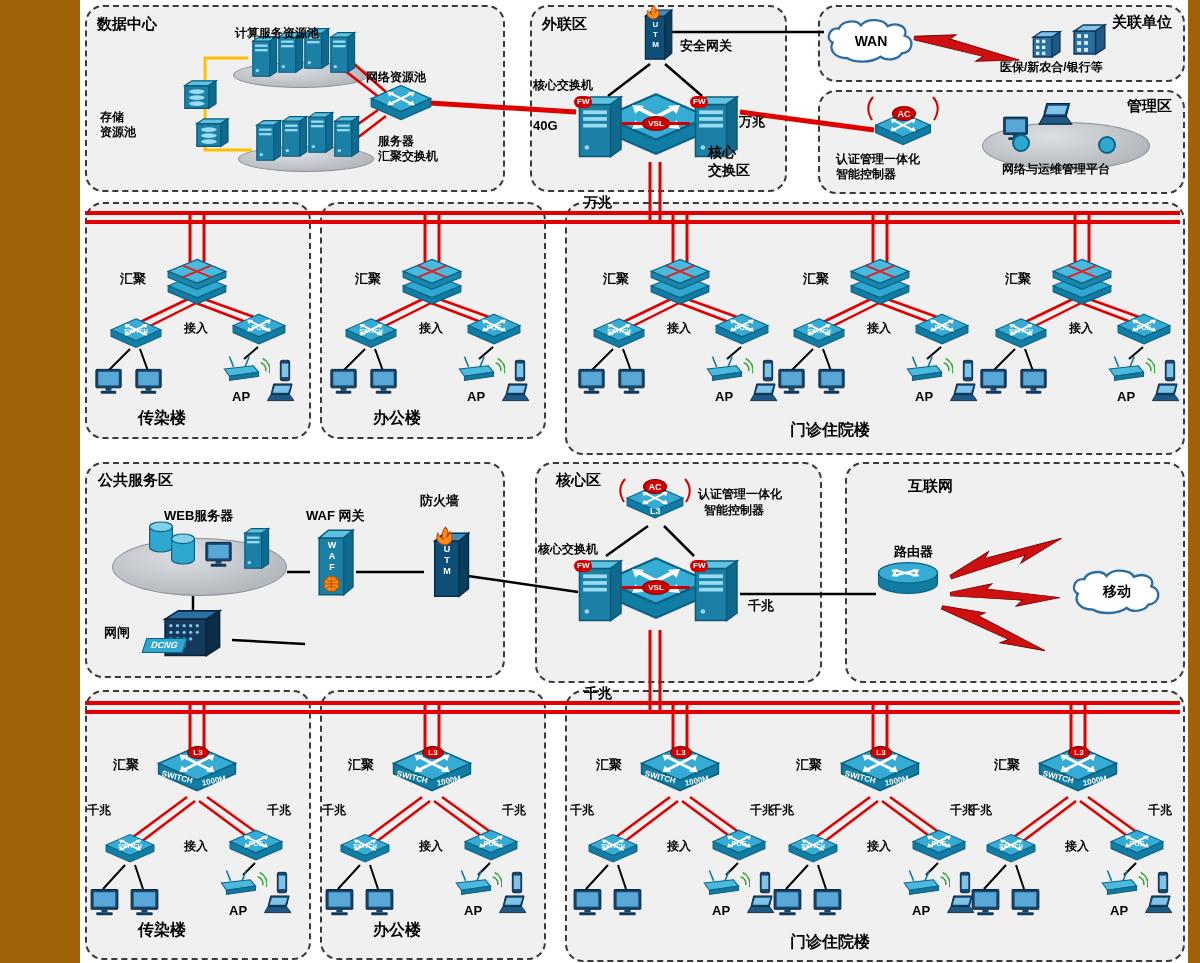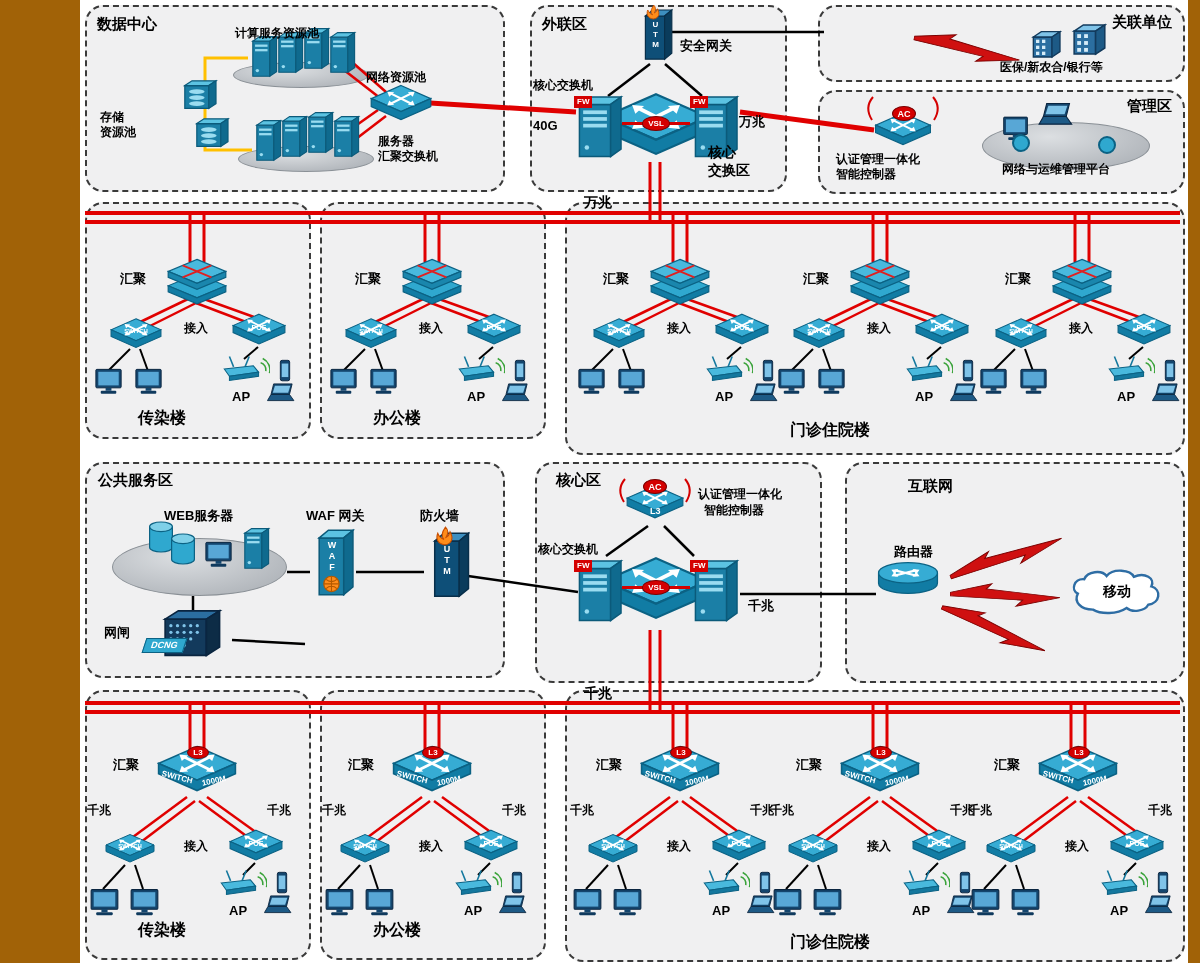--- a/index.html
+++ b/index.html
@@ -19,21 +19,21 @@
 .cluster{position:absolute;width:168px;height:84px;z-index:5}
 .bigswitch{position:absolute}
 .redbar{position:absolute;height:3px;background:#d40000;z-index:6}
 .lbl{position:absolute;font-weight:bold;color:#000;white-space:nowrap;z-index:6;line-height:1.25}
 .ctr{text-align:left;white-space:normal}
 .s12{font-size:12px}.s13{font-size:13px}.s14{font-size:14px}.s15{font-size:15px}.s16{font-size:16px}
 .devtext{position:absolute;color:#fff;font-weight:bold;white-space:nowrap;z-index:7;transform-origin:left top}
 .devctr{position:absolute;left:0;right:0;text-align:center;color:#fff;font-weight:bold;z-index:7}
 .vtext{position:absolute;color:#fff;font-weight:bold;writing-mode:vertical-rl;text-orientation:upright;z-index:7;letter-spacing:1px}
 .oval{position:absolute;background:#d40000;color:#fff;border:1px solid #7a0000;border-radius:50%;display:flex;align-items:center;justify-content:center;font-weight:bold;z-index:8}
-.badge{position:absolute;background:#d40000;color:#fff;font-weight:bold;font-size:8px;line-height:1;padding:2px 3px;border-radius:0;z-index:8}
+.badge{position:absolute;background:#d40000;color:#fff;font-weight:bold;font-size:8px;line-height:1;padding:2px 3px;border-radius:6px;z-index:8}
 .tag{position:absolute;background:#2fa8cf;color:#fff;font-weight:bold;font-size:9px;line-height:1;padding:2px 6px;transform:skewX(-18deg);border:1px solid #0b6284;z-index:8}
 .cloud{position:absolute;z-index:5}
 .cloud>svg{width:100%;height:100%;display:block;overflow:visible}
 .cloud-text{position:absolute;left:0;right:0;top:50%;transform:translateY(-50%);text-align:center;font-weight:bold;font-size:14px;color:#000;z-index:6}
 .mgmtdot{position:absolute;width:18px;height:18px;border-radius:50%;background:#2fa8cf;border:2px solid #0b6284;z-index:5}
 </style>
 </head>
 <body>
 
 <svg width="0" height="0" style="position:absolute" aria-hidden="true">
@@ -372,20 +372,26 @@
           <use href="#sym-fw"></use>
         </svg>
       </div>
     <span class="badge" style="left:2px;top:10px">FW</span>
     <span class="badge" style="left:118px;top:10px">FW</span>
     <div class="redbar" style="left:50px;top:36px;width:22px"></div>
     <div class="redbar" style="left:96px;top:36px;width:22px"></div>
     <span class="oval" style="left:70px;top:30px;width:28px;height:15px;font-size:8px">VSL</span>
   </div>
 
+  <div class="cloud" style="left:824px;top:16px;width:94px;height:50px;color:#2e6da4">
+    <svg viewBox="0 0 120 60">
+        <use href="#sym-cloud"></use>
+      </svg>
+    <span class="cloud-text">WAN</span>
+  </div>
   <div class="dev" style="left:1028px;top:26px;width:40px;height:34px">
       <svg viewBox="0 0 60 50">
         <use href="#sym-building"></use>
       </svg>
     </div>
   <div class="dev" style="left:1068px;top:18px;width:46px;height:40px">
       <svg viewBox="0 0 60 50">
         <use href="#sym-building"></use>
       </svg>
     </div>
@@ -438,21 +444,21 @@
         <use href="#sym-server"></use>
       </svg>
     </div>
   <div class="lbl s13" style="left:306px;top:508px">WAF 网关</div>
   <div class="dev" style="left:310px;top:518px;width:46px;height:92px">
     <svg viewBox="0 0 60 100">
         <use href="#sym-waf"></use>
       </svg>
     <span class="vtext" style="left:17px;top:22px;font-size:9px">WAF</span>
   </div>
-  <div class="lbl s13" style="left:420px;top:508px">防火墙</div>
+  <div class="lbl s13" style="left:420px;top:493px">防火墙</div>
   <div class="dev" style="left:424px;top:518px;width:46px;height:92px">
     <svg viewBox="0 0 60 100">
         <use href="#sym-utm"></use>
       </svg>
     <span class="vtext" style="left:18px;top:26px;font-size:9px">UTM</span>
   </div>
   <div class="lbl s13" style="left:104px;top:625px">网闸</div>
   <div class="dev" style="left:152px;top:596px;width:84px;height:66px">
     <svg viewBox="0 0 90 80">
         <use href="#sym-dcng"></use>

